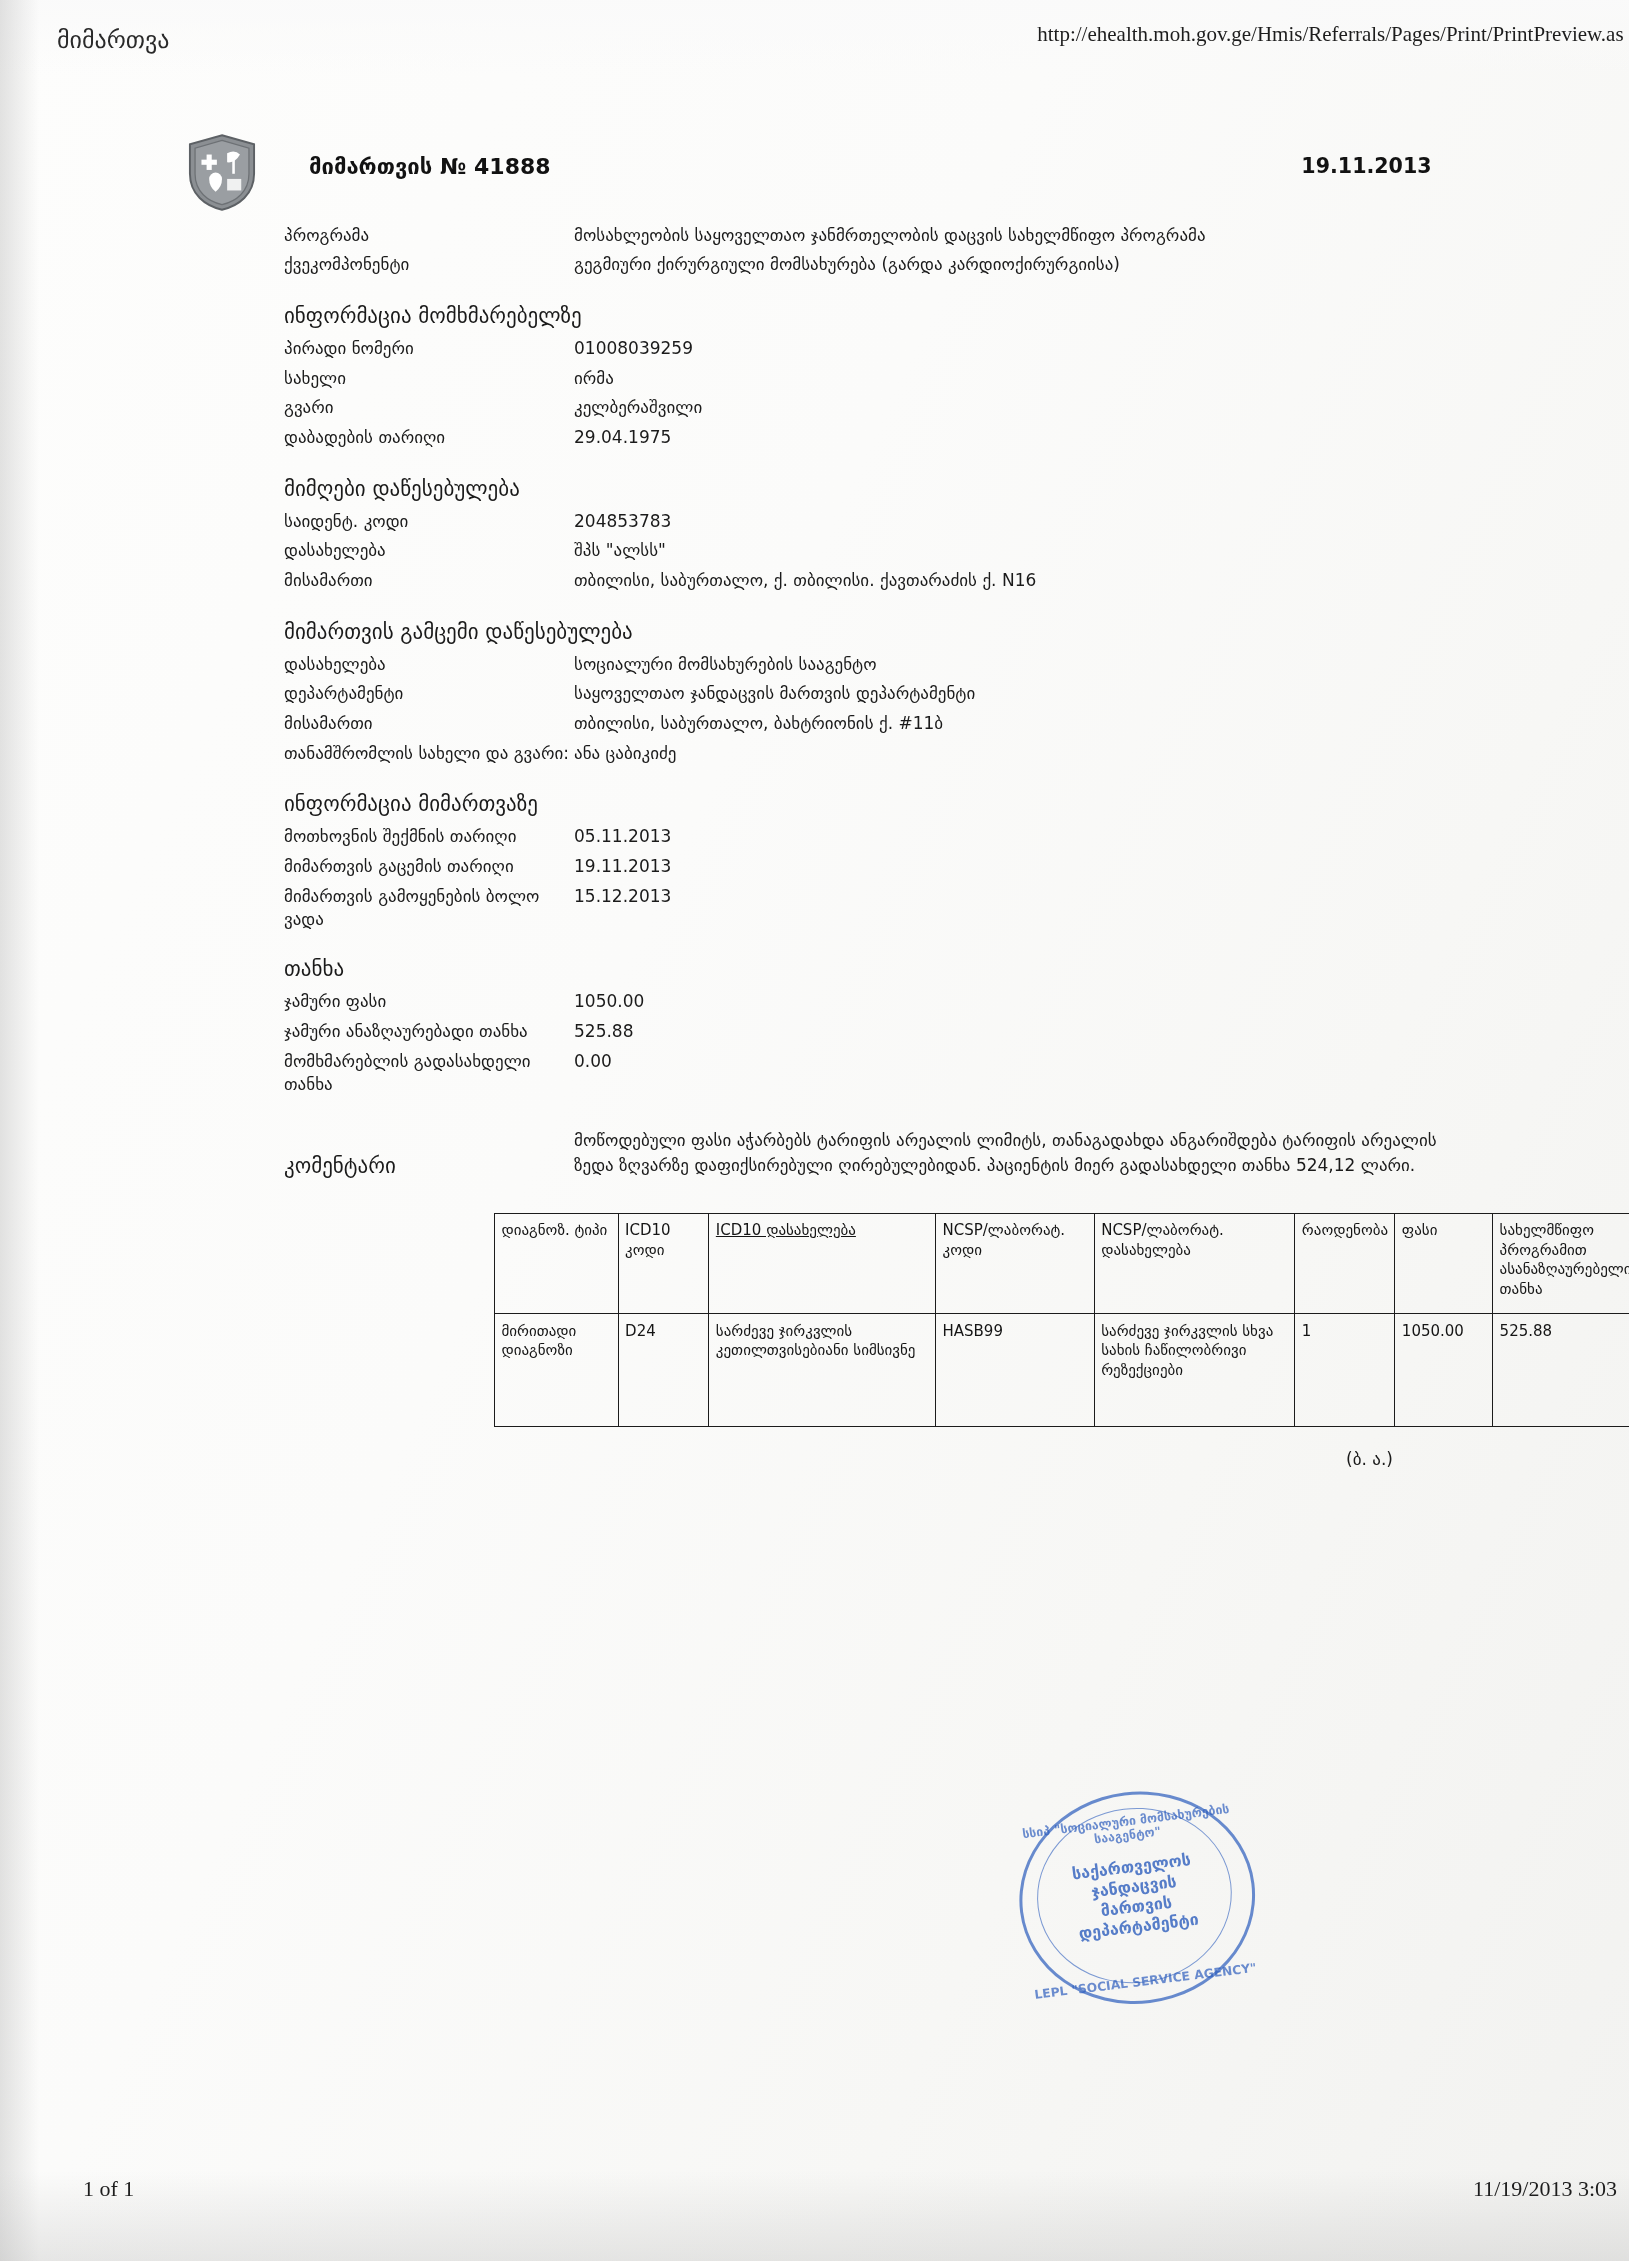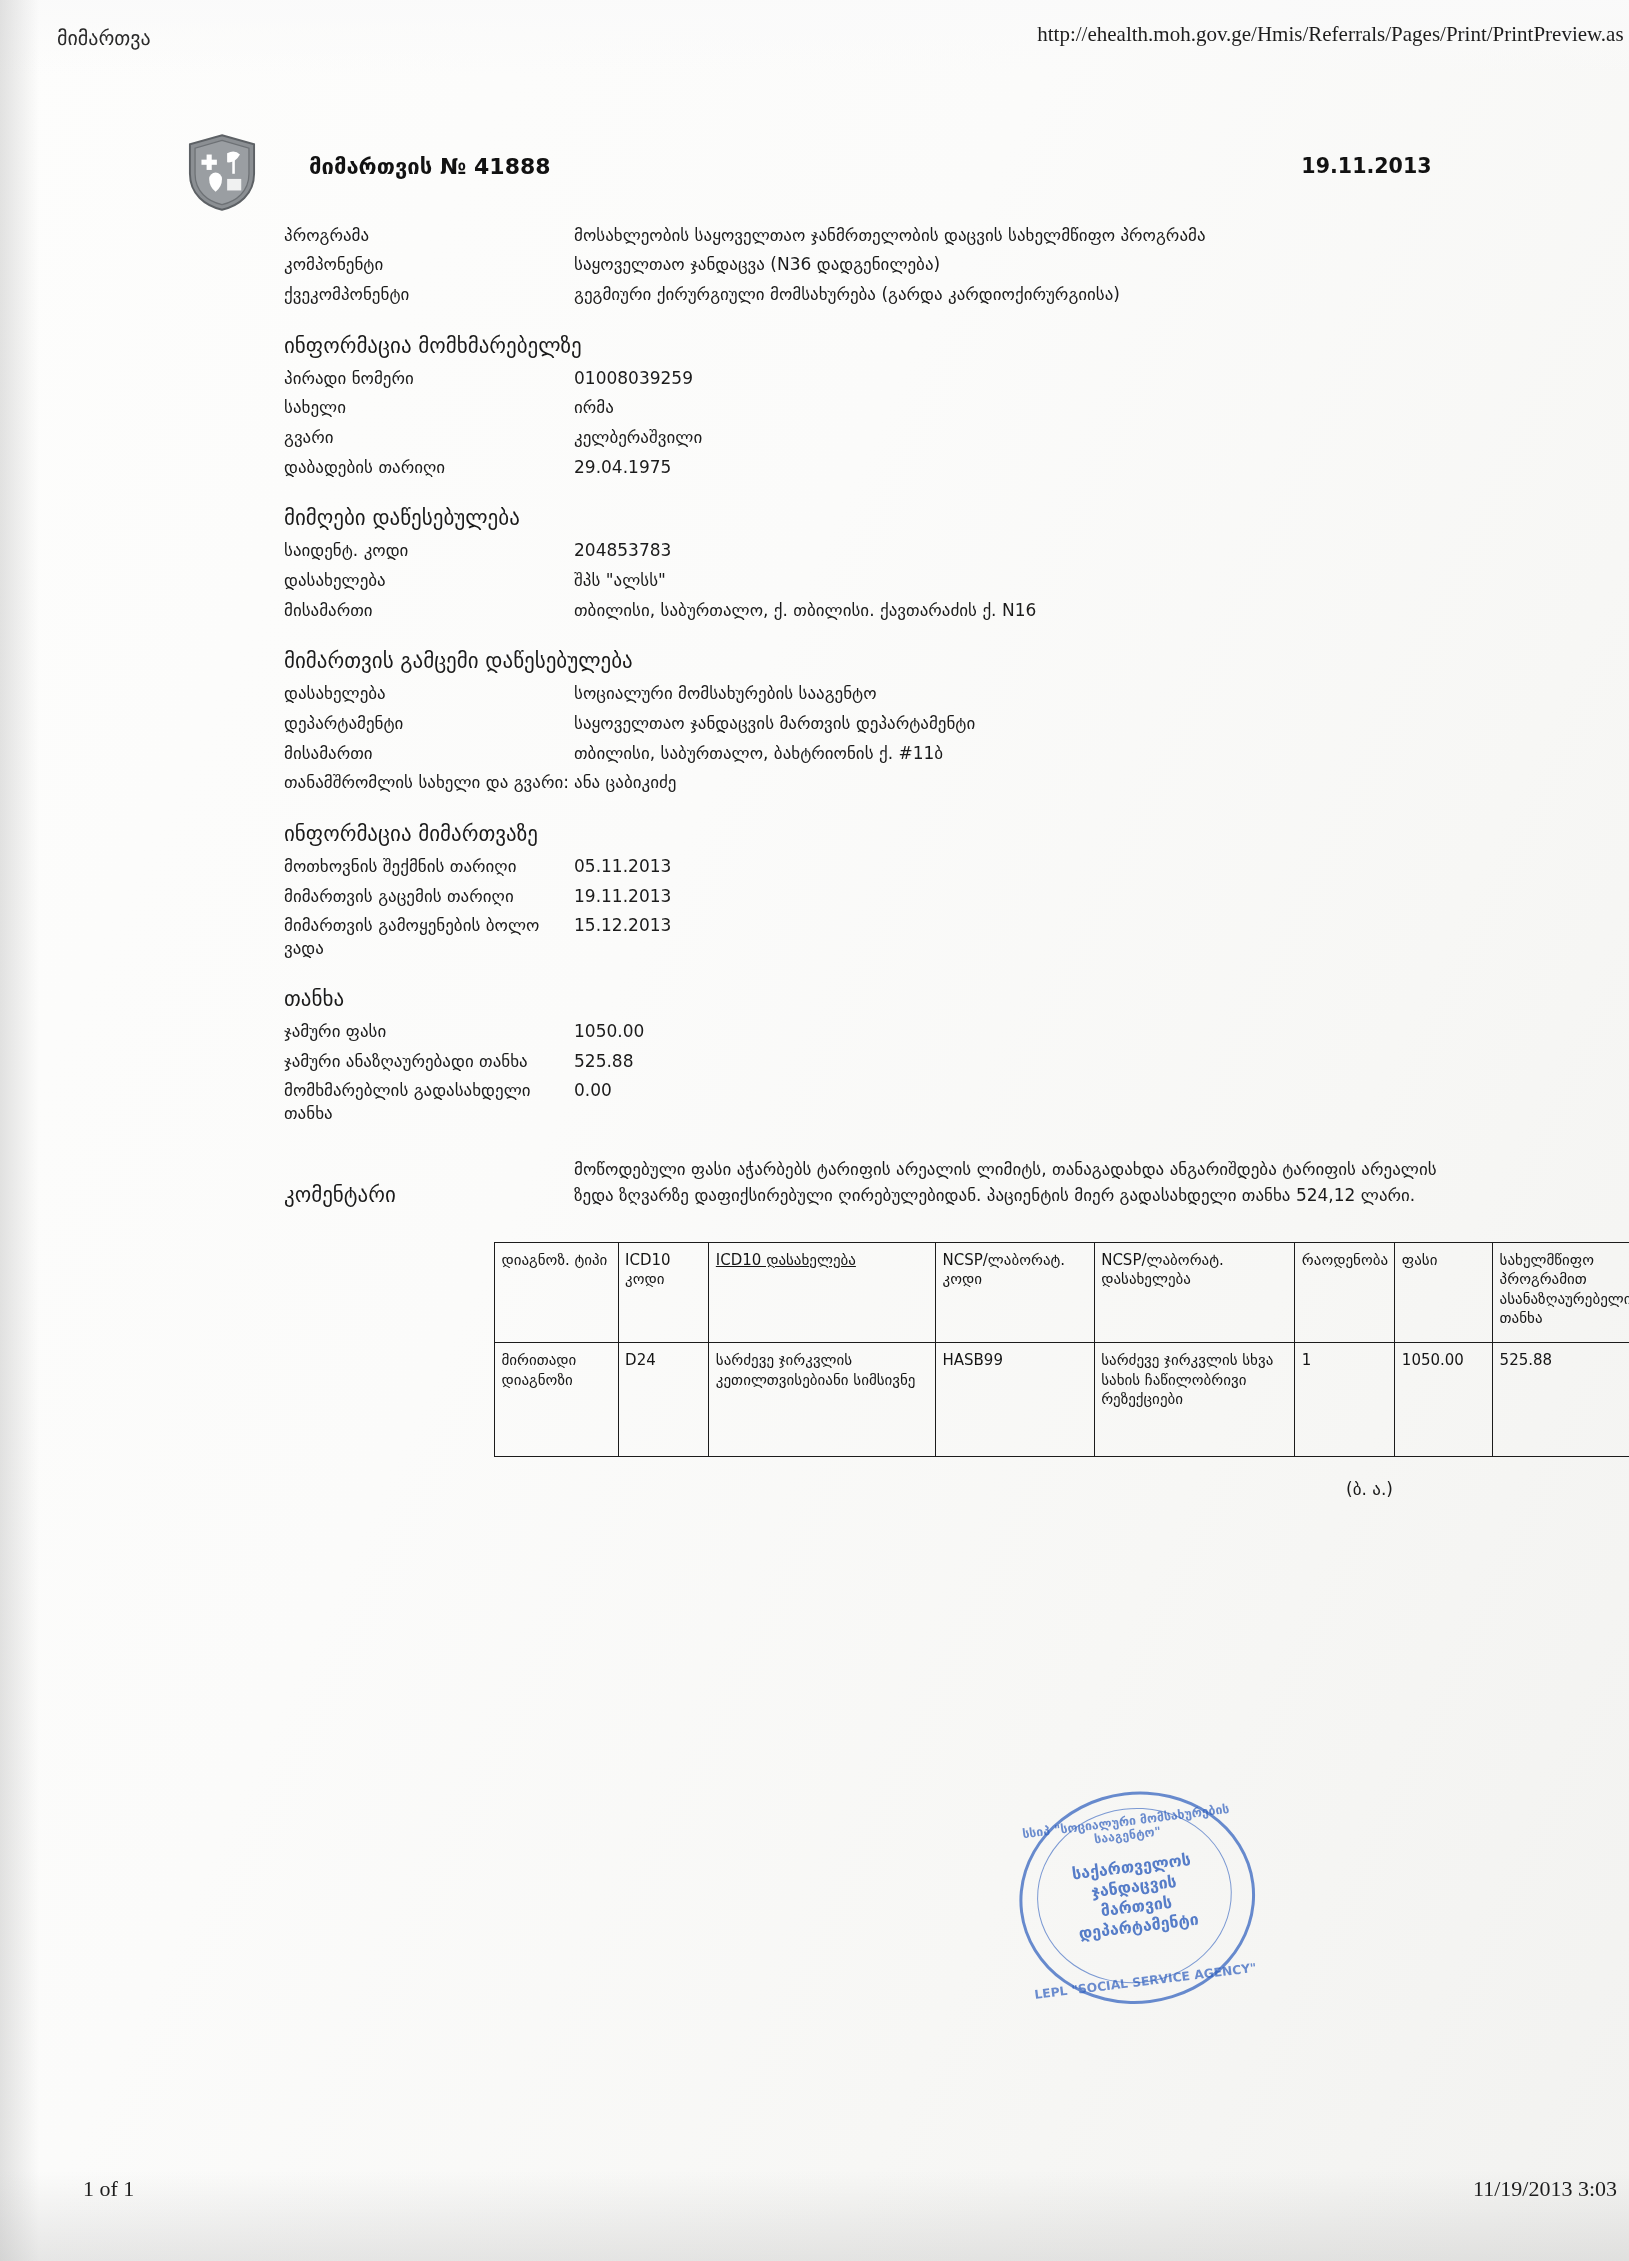--- a/index.html
+++ b/index.html
@@ -38,21 +38,21 @@
     left: 0; right: 0; top: 0; height: 77px;
     background: linear-gradient(180deg, rgba(250,250,250,0.9), rgba(255,255,255,0));
     pointer-events: none;
   }
 
   
   .hdr-left {
     position: absolute;
     left: 57px; top: 26px;
     font-family: "Liberation Serif", serif;
-    font-size: 20px;
+    font-size: 24px;
     color: #2a2a2a;
   }
   .hdr-right {
     position: absolute;
     right: 6.4px; top: 22px;
     font-family: "Liberation Serif", serif;
     font-size: 21px;
     color: #1d1d1d;
     white-space: nowrap;
   }
@@ -265,24 +265,20 @@
         </svg>
       </div>
       <div class="doc-title">მიმართვის № 41888</div>
       <div class="doc-date">19.11.2013</div>
     </div>
 
     <div class="program-block">
       <div class="row tall">
         <div class="label">პროგრამა</div>
         <div class="value">მოსახლეობის საყოველთაო ჯანმრთელობის დაცვის სახელმწიფო პროგრამა</div>
-      </div>
-      <div class="row">
-        <div class="label">კომპონენტი</div>
-        <div class="value">საყოველთაო ჯანდაცვა (N36 დადგენილება)</div>
       </div>
       <div class="row">
         <div class="label">ქვეკომპონენტი</div>
         <div class="value">გეგმიური ქირურგიული მომსახურება (გარდა კარდიოქირურგიისა)</div>
       </div>
     </div>
 
     <div class="section-title">ინფორმაცია მომხმარებელზე</div>
     <div class="row">
       <div class="label">პირადი ნომერი</div>

